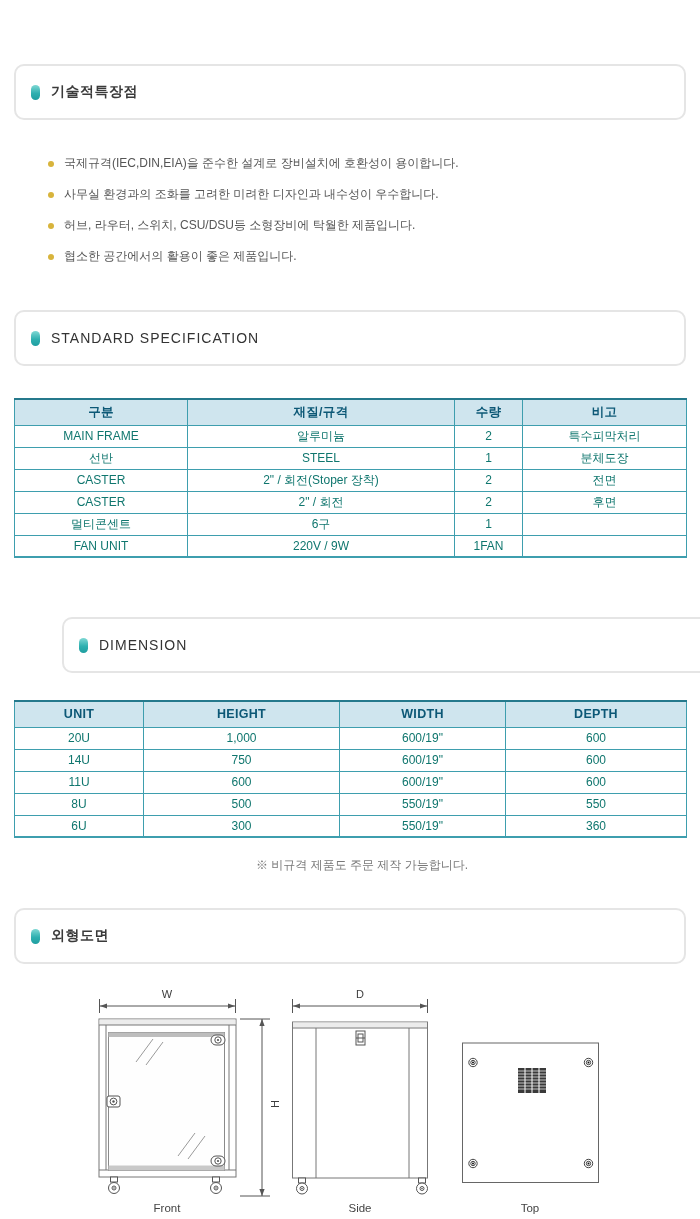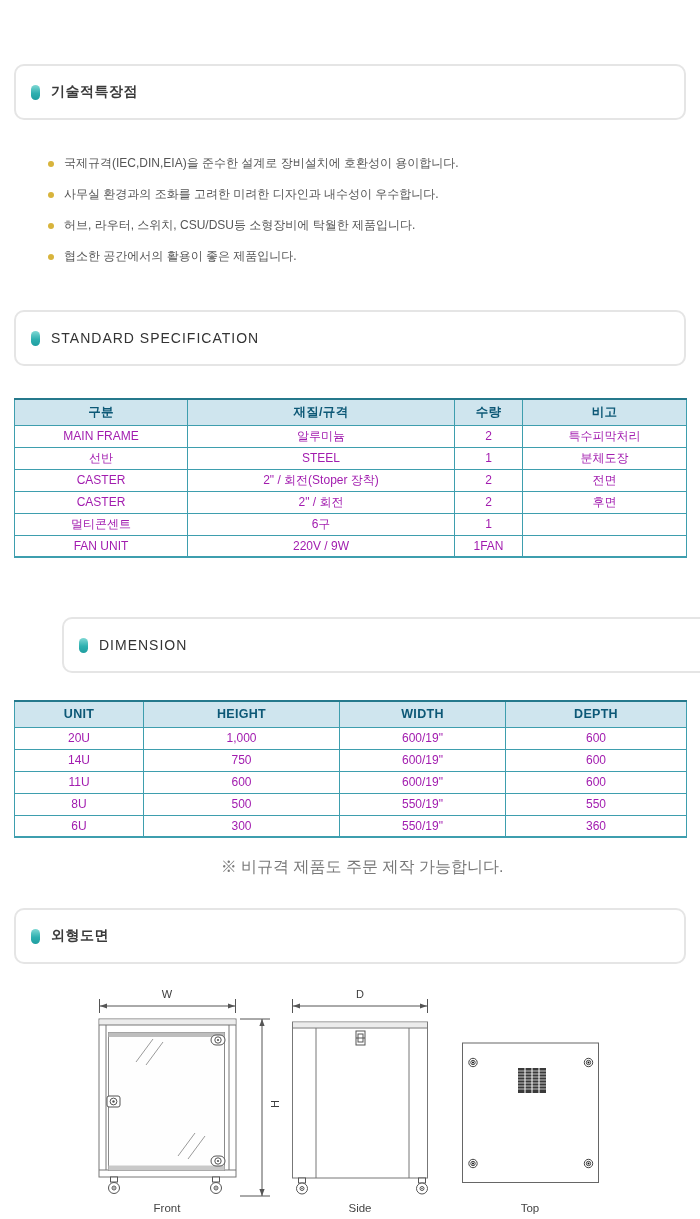--- a/index.html
+++ b/index.html
@@ -33,26 +33,26 @@
     border-left:1px solid #3e9eae; border-right:1px solid #3e9eae;
     border-top:2px solid #25798c; border-bottom:2px solid #3e9eae;
   }
   table.spec { top:398px; }
   table.dim  { top:700px; }
   .spec-table th {
     background:#cfe5ee; color:#0c5876; font-weight:bold; font-size:12.5px;
     height:26px; border:1px solid #3e9eae; text-align:center; letter-spacing:0.3px;
   }
   .spec-table td {
-    font-size:12px; color:#a21caf; text-align:center; height:22px;
+    font-size:12px; color:#0f766e; text-align:center; height:22px;
     border:1px solid #3e9eae; background:#fff;
   }
 
   .note { position:absolute; left:0; top:857px; width:687px; text-align:center;
-          font-size:16px; color:#787878;padding-left:37px; }
+          font-size:12px; color:#787878;padding-left:37px; }
 
   
   .drawings { position:absolute; left:0; top:985px; width:700px; height:234px; }
   svg text { font-family:"Liberation Sans", sans-serif; fill:#3c3c3c; }
   .dim-label { font-size:11px; }
   .view-label { font-size:11.5px; fill:#444; }
   .ln  { stroke:#555; stroke-width:1; fill:none; }
   .ln2 { stroke:#777; stroke-width:1; fill:none; }
   .thin { stroke:#9a9a9a; stroke-width:1; fill:none; }
   .arrow { fill:#555; stroke:none; }

